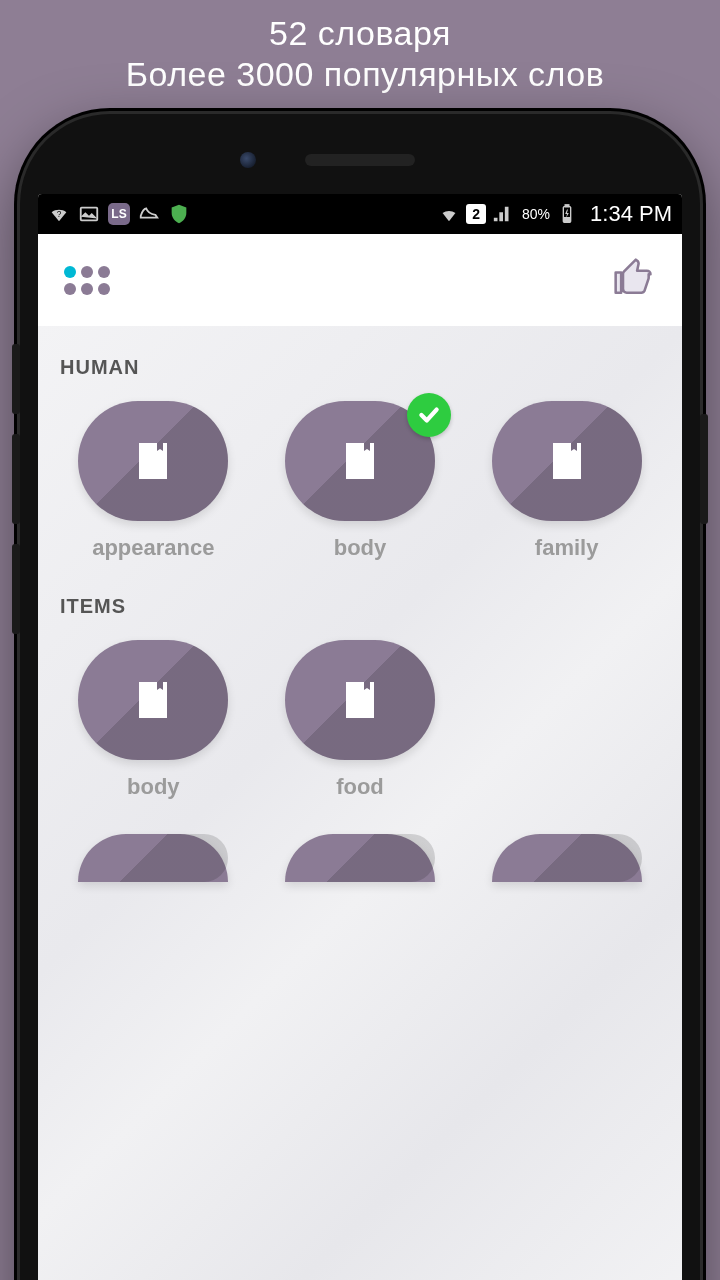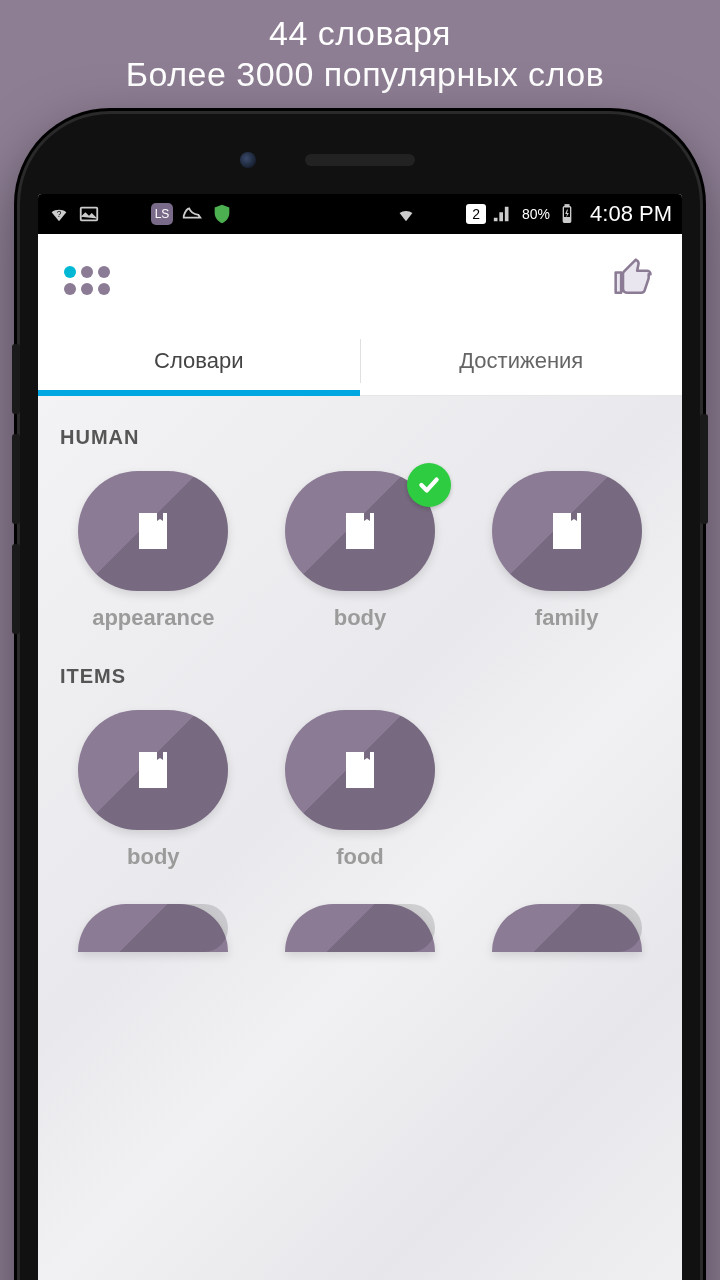--- a/index.html
+++ b/index.html
@@ -53,21 +53,21 @@
   
   .statusbar {
     height: 40px; background: #000; color: #fff;
     display: flex; align-items: center; padding: 0 10px;
     font-size: 20px;
   }
   .sb-left { display:flex; align-items:center; gap:8px; flex:1; }
   .sb-right { display:flex; align-items:center; gap:6px; }
   .sb-ico { width:22px; height:22px; display:inline-flex; align-items:center; justify-content:center; }
   .sb-ico svg { width:22px; height:22px; }
-  .sb-badge { width:22px; height:22px; border-radius:5px; display:flex; align-items:center; justify-content:center; font-size:12px; font-weight:normal;margin-left:43px; }
+  .sb-badge { width:22px; height:22px; border-radius:5px; display:flex; align-items:center; justify-content:center; font-size:12px; font-weight:bold; }
   .sb-ls { background:#7a6a8a; color:#fff; }
   .sb-sim { background:#fff; color:#000; width:20px; height:20px; border-radius:3px; font-size:14px;}
   .sb-bat { font-size:14px; margin-left:2px; }
   .sb-time { font-size:22px; margin-left:6px; }
 
   
   .app-header {
     height: 92px; display:flex; align-items:center; justify-content:space-between;
     padding: 0 26px; background:#fff;
   }
@@ -115,21 +115,21 @@
   }
   .check svg{ width:26px; height:26px; }
 
   .grid.partial .pill { height: 48px; border-radius: 60px 60px 0 0 / 60px 60px 0 0; }
   .grid.partial { margin-bottom:0; }
 </style>
 </head>
 <body>
 
 <div class="promo">
-  <div class="promo-line1">44 словаря</div>
+  <div class="promo-line1">52 словаря</div>
   <div class="promo-line2">Более 3000 популярных слов</div>
 </div>
 
 <div class="phone">
   <div class="side-btn side-left-1"></div>
   <div class="side-btn side-left-2"></div>
   <div class="side-btn side-left-3"></div>
   <div class="side-btn side-right"></div>
   <div class="camera-dot"></div>
   <div class="earpiece"></div>
@@ -176,50 +176,40 @@
         </span>
         <span class="sb-bat">80%</span>
         <span class="sb-ico">
           <svg viewBox="0 0 24 24" fill="none" stroke="#ccc" stroke-width="1.5">
               <rect x="8" y="4" width="8" height="17" rx="1"></rect>
               <rect x="10" y="2" width="4" height="2" fill="#ccc"></rect>
               <rect x="9" y="16" width="6" height="4" fill="#ccc"></rect>
               <path d="M12 7l-2 5h2l-1 4 3-5h-2l1-4z" fill="#ccc" stroke="none"></path>
             </svg>
         </span>
-        <span class="sb-time">4:08 PM</span>
+        <span class="sb-time">1:34 PM</span>
       </div>
     </div>
 
     <div class="app-header">
       <div class="menu-dots">
         <span></span>
           <span></span>
           <span></span>
           <span></span>
           <span></span>
           <span></span>
       </div>
       <div class="thumbs">
         <svg viewBox="0 0 24 24" fill="#e9e6ef" stroke="#8b7b95" stroke-width="1.4" stroke-linejoin="round">
           <path d="M2 20h3V9H2v11zm19-10c0-1.1-.9-2-2-2h-5.3l.8-3.8V4c0-.4-.2-.8-.4-1.1L13 2 6.6 8.4C6.2 8.8 6 9.3 6 9.8V18c0 1.1.9 2 2 2h8c.8 0 1.5-.5 1.8-1.2l2.1-6.3c.1-.2.1-.5.1-.7V10z"></path>
         </svg>
       </div>
     </div>
 
-    <div class="tabs">
-      <div class="tab active">
-        <span>Словари</span>
-      </div>
-      <div class="tab-divider"></div>
-      <div class="tab">
-        <span>Достижения</span>
-      </div>
-      <div class="tab-underline"></div>
-    </div>
 
     <div class="content">
 
       <div class="section-title">HUMAN</div>
       <div class="grid">
         <div class="card">
           <div class="pill">
               <svg viewBox="0 0 24 24" fill="#fff">
                 <path d="M5 3h14v18H5V3zm9 0v4l1.5-1L17 7V3h-3z"></path>
               </svg>

